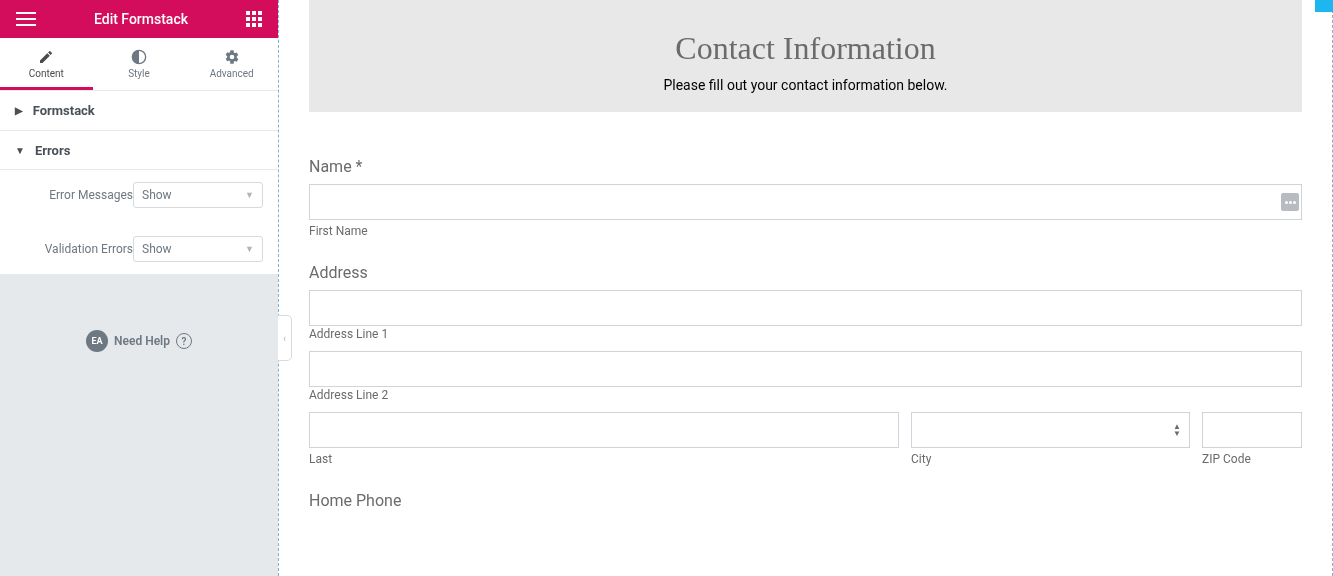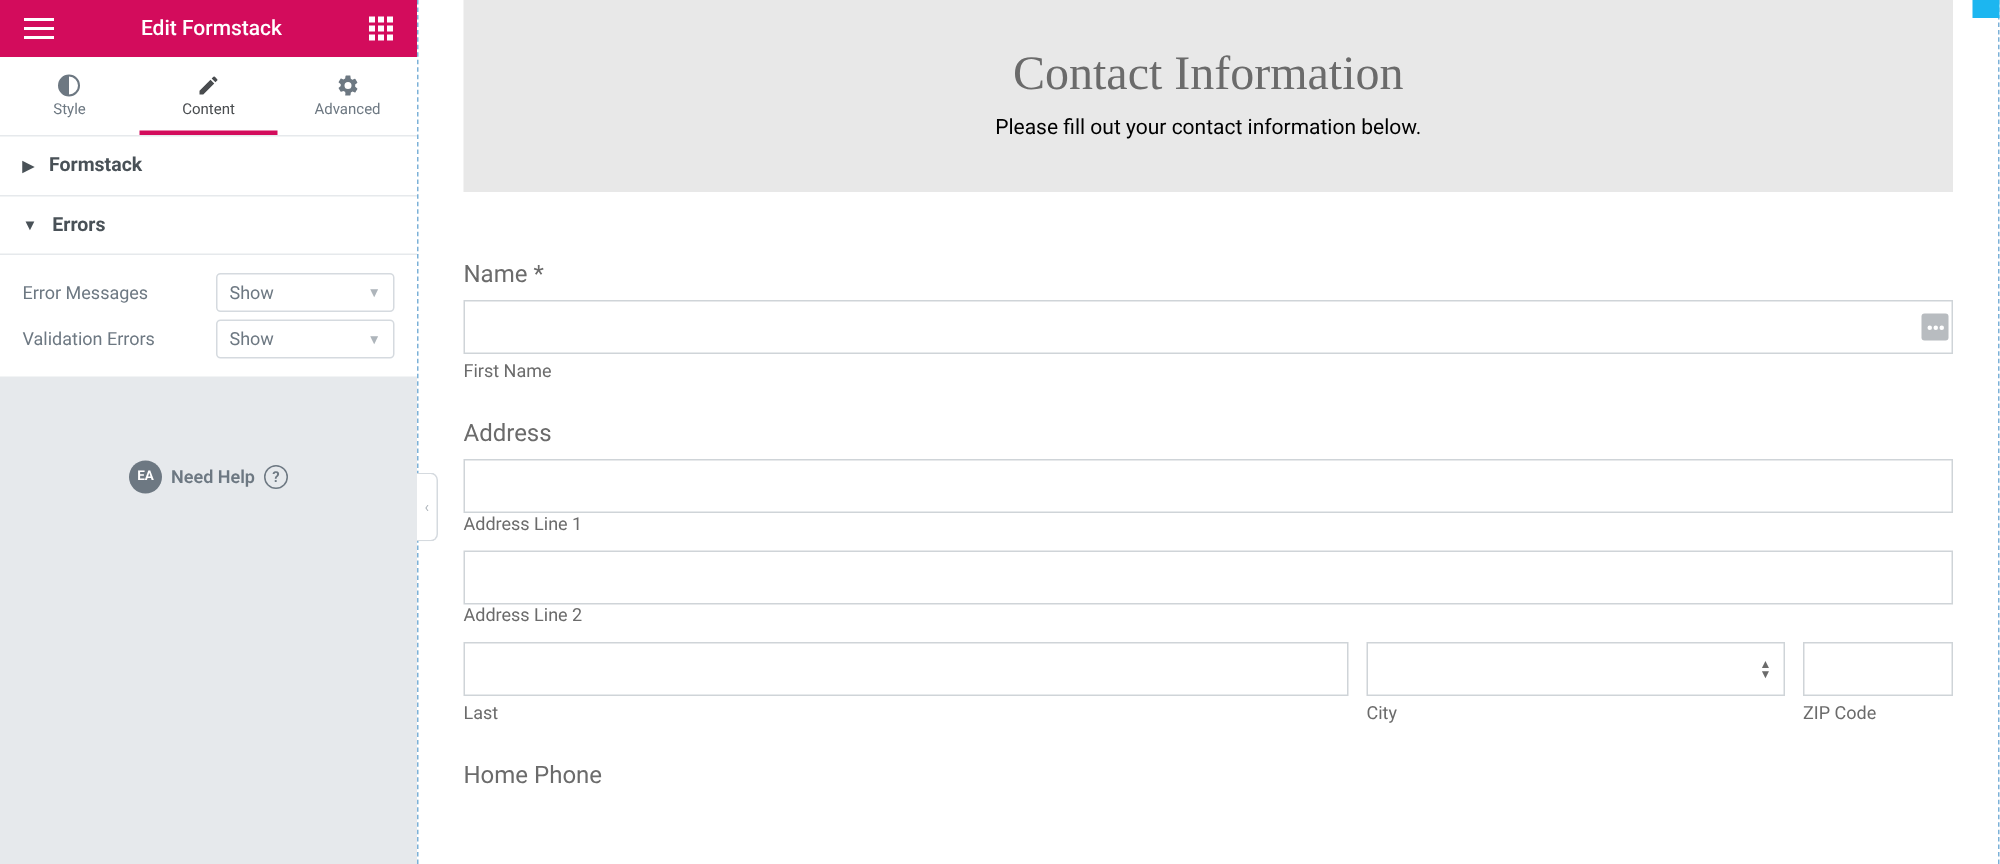--- a/index.html
+++ b/index.html
@@ -47,25 +47,25 @@
 
 .sections { background: #fff; }
 .section-row {
   display: flex; align-items: center; padding: 0 15px; height: 40px;
   border-top: 1px solid #e6e9ec; font-size: 13px; font-weight: 700; color: #495157; cursor: pointer;
   gap: 10px;
 }
 .section-row.expanded { border-bottom: 1px solid #e6e9ec; }
 .caret { font-size: 10px; color:#495157;}
 
-.controls { background:#fff; padding: 12px 15px; display:flex; flex-direction:column; gap:5px; border-bottom:1px solid #e6e9ec;}
+.controls { background:#fff; padding: 12px 15px; display:flex; flex-direction:column; gap:28px; border-bottom:1px solid #e6e9ec;align-items:flex-end;}
 .control-row { display:flex; align-items:center; justify-content:space-between; }
 .control-label { font-size:12px; color:#6d7882; }
 .select {
-  width: 119px; height: 26px; border:1px solid #d5dadf; background:#fff; font-size:12px; color:#6d7882;
+  width: 130px; height: 26px; border:1px solid #d5dadf; background:#fff; font-size:12px; color:#6d7882;
   display:flex; align-items:center; justify-content:space-between; padding:0 8px; border-radius:3px; cursor:pointer;
 }
 .select .chev { font-size:9px; color:#aeb5bb;}
 
 .need-help { flex:1; display:flex; align-items:flex-start; justify-content:center; padding-top:55px; }
 .need-help-inner { display:flex; align-items:center; gap:6px; font-size:12px; color:#6d7882; font-weight:600; cursor:pointer;}
 .ea-badge { background:#6d7882; color:#fff; border-radius:50%; width:22px; height:22px; display:flex; align-items:center; justify-content:center; font-size:9px; font-weight:700;}
 .help-q { border:1px solid #6d7882; border-radius:50%; width:16px; height:16px; display:flex; align-items:center; justify-content:center; font-size:10px; color:#6d7882;}
 
 
@@ -75,21 +75,21 @@
   display:flex; align-items:center; justify-content:center; cursor:pointer; z-index:5;
 }
 .collapse-handle span{ font-size:10px; color:#aeb5bb;}
 
 
 .canvas { flex:1; position:relative; overflow:auto; }
 .canvas-border { border-left:1px dashed #7cb1d8; border-right:1px dashed #7cb1d8; min-height:100%; padding: 0; }
 .canvas-inner { padding: 0 30px 30px 30px; }
 
 .form-header {
-  background:#e8e8e8; text-align:center; padding: 30px 20px 35px 20px; margin-bottom: 45px;
+  background:#e8e8e8; text-align:center; padding: 30px 20px 19px 20px; margin-bottom: 45px;
 }
 .form-title { font-family: Georgia, 'Times New Roman', serif; font-size: 32px; color:#6b6b6b; font-weight:400; margin-bottom:10px;}
 .form-sub { font-size:14px; color:#000000; }
 
 .field-block { margin-bottom: 25px; }
 .field-label { font-size:16px; color:#6b6b6b; margin-bottom:8px; display:block; }
 .row { display:flex; gap:12px; }
 .col { flex:1; display:flex; flex-direction:column; position:relative;}
 .input, .select-field {
   height:36px; border:1px solid #cfd4d8; background:#fff; width:100%; padding:0 8px; font-size:14px;
@@ -132,32 +132,32 @@
           <span></span>
           <span></span>
           <span></span>
           <span></span>
           <span></span>
           <span></span>
         </div>
     </div>
 
     <div class="tabs">
+      <div class="tab active">
+        <svg viewBox="0 0 24 24">
+            <path d="M3 17.25V21h3.75l11-11-3.75-3.75-11 11zM20.71 7.04a1 1 0 0 0 0-1.41l-2.34-2.34a1 1 0 0 0-1.41 0l-1.83 1.83 3.75 3.75 1.83-1.83z"></path>
+          </svg>
+        <span>Content</span>
+      </div>
       <div class="tab">
         <svg viewBox="0 0 24 24">
             <path d="M12 2a10 10 0 1 0 0 20V2z"></path>
             <circle cx="12" cy="12" r="10" fill="none" stroke="#6d7882" stroke-width="2"></circle>
           </svg>
         <span>Style</span>
-      </div>
-      <div class="tab active">
-        <svg viewBox="0 0 24 24">
-            <path d="M3 17.25V21h3.75l11-11-3.75-3.75-11 11zM20.71 7.04a1 1 0 0 0 0-1.41l-2.34-2.34a1 1 0 0 0-1.41 0l-1.83 1.83 3.75 3.75 1.83-1.83z"></path>
-          </svg>
-        <span>Content</span>
       </div>
       <div class="tab">
         <svg viewBox="0 0 24 24">
             <path d="M19.14 12.94a7.49 7.49 0 0 0 .05-.94 7.49 7.49 0 0 0-.05-.94l2.03-1.58a.5.5 0 0 0 .12-.64l-1.92-3.32a.5.5 0 0 0-.6-.22l-2.39.96a7.03 7.03 0 0 0-1.62-.94l-.36-2.54A.5.5 0 0 0 14 2h-4a.5.5 0 0 0-.49.42l-.36 2.54c-.58.24-1.12.56-1.62.94l-2.39-.96a.5.5 0 0 0-.6.22L2.62 8.48a.5.5 0 0 0 .12.64l2.03 1.58c-.03.31-.05.63-.05.94s.02.63.05.94l-2.03 1.58a.5.5 0 0 0-.12.64l1.92 3.32c.13.22.39.31.6.22l2.39-.96c.5.38 1.04.7 1.62.94l.36 2.54A.5.5 0 0 0 10 22h4a.5.5 0 0 0 .49-.42l.36-2.54c.58-.24 1.12-.56 1.62-.94l2.39.96c.21.09.47 0 .6-.22l1.92-3.32a.5.5 0 0 0-.12-.64l-2.03-1.58zM12 15.5A3.5 3.5 0 1 1 12 8.5a3.5 3.5 0 0 1 0 7z"></path>
           </svg>
         <span>Advanced</span>
       </div>
     </div>
 
     <div class="sections">

